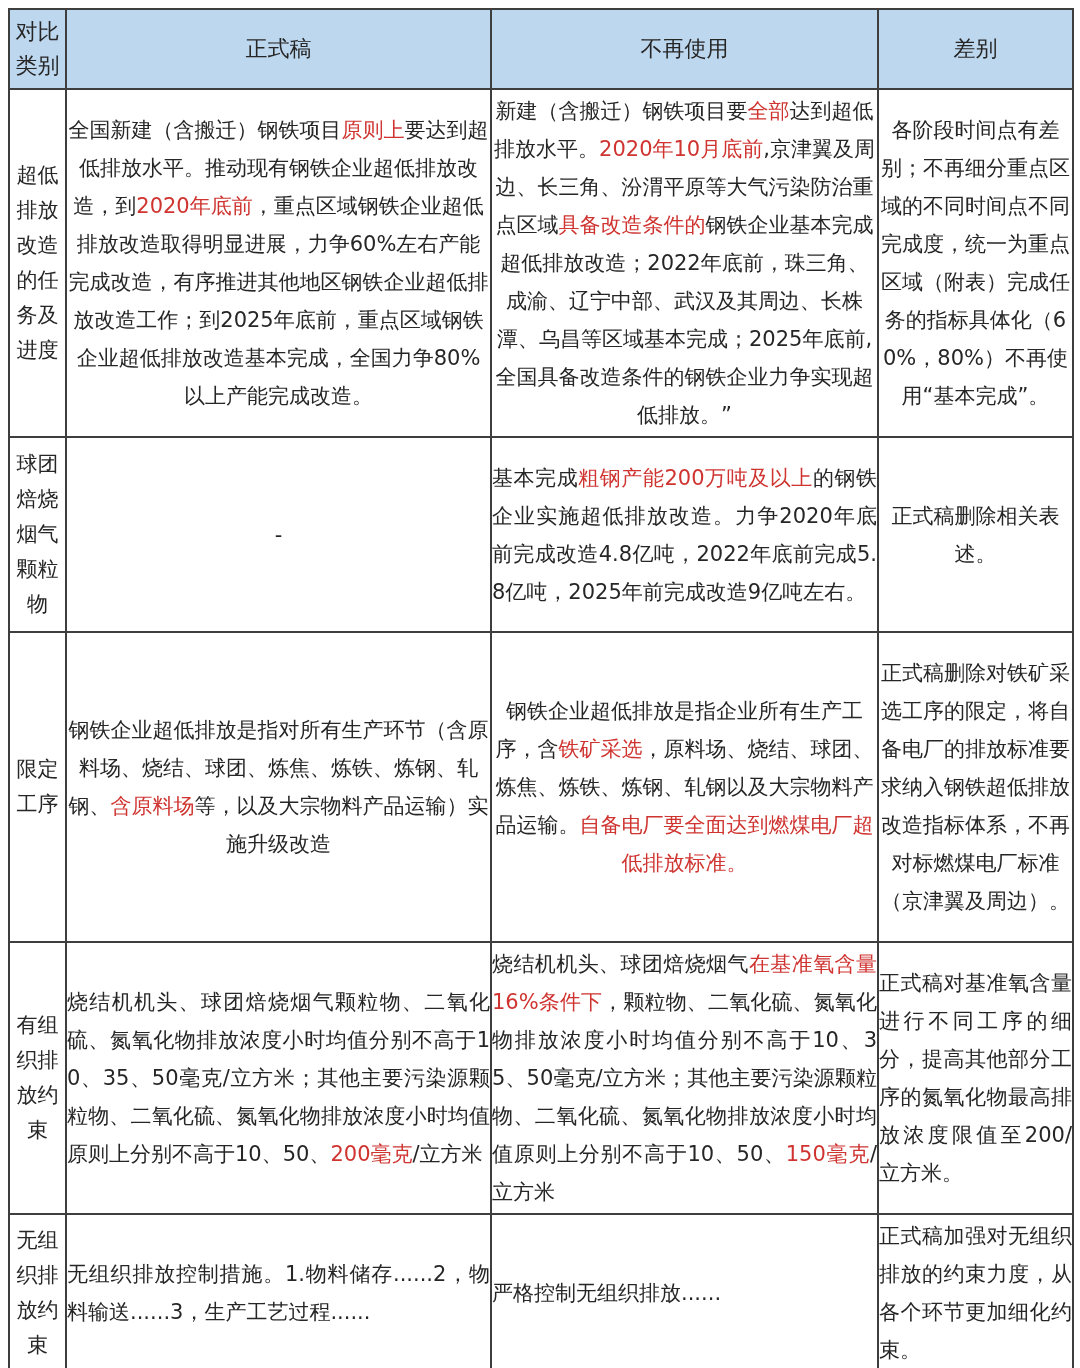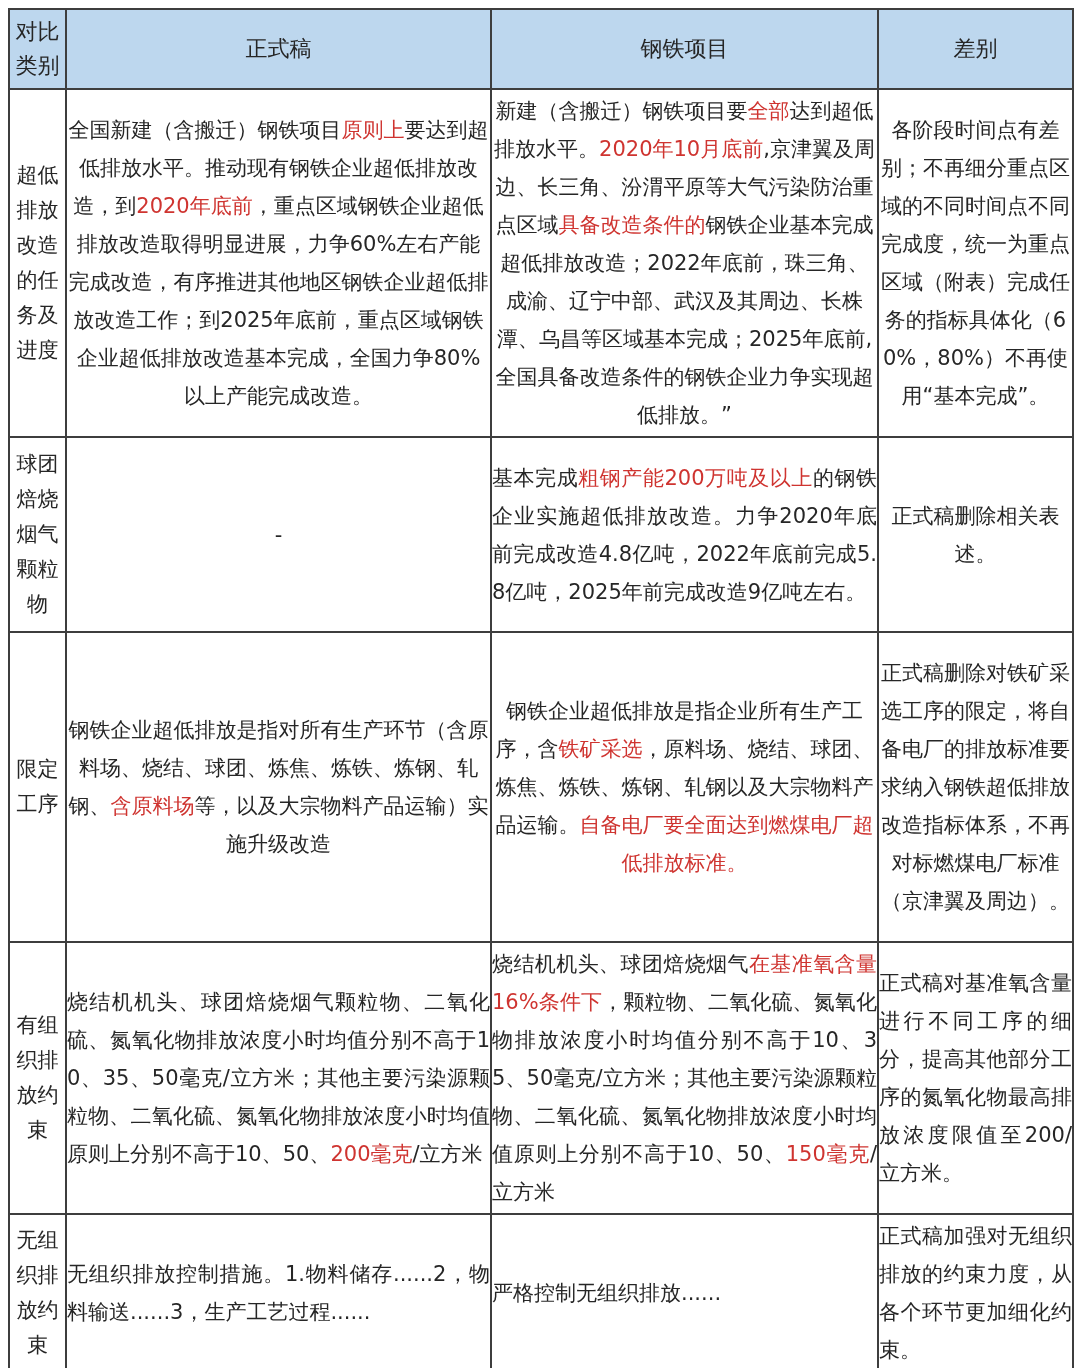--- a/index.html
+++ b/index.html
@@ -51,21 +51,21 @@
   <colgroup>
     <col style="width:57px">
     <col style="width:425px">
     <col style="width:387px">
     <col style="width:195px">
   </colgroup>
   <thead>
     <tr style="height:80px">
       <th class="head">对比类别</th>
       <th class="head">正式稿</th>
-      <th class="head">钢铁项目</th>
+      <th class="head">不再使用</th>
       <th class="head">差别</th>
     </tr>
   </thead>
   <tbody>
     <tr style="height:345px">
       <td class="cat">超低排放改造的任务及进度</td>
       <td class="ac"><span>全国新建（含搬迁）钢铁项目</span><span class="red">原则上</span><span>要达到超低排放水平。推动现有钢铁企业超低排放改造，到</span><span class="red">2020年底前</span><span>，重点区域钢铁企业超低排放改造取得明显进展，力争60%左右产能完成改造，有序推进其他地区钢铁企业超低排放改造工作；到2025年底前，重点区域钢铁企业超低排放改造基本完成，全国力争80%以上产能完成改造。</span></td>
       <td class="ac"><span>新建（含搬迁）钢铁项目要</span><span class="red">全部</span><span>达到超低排放水平。</span><span class="red">2020年10月底前</span><span>,京津翼及周边、长三角、汾渭平原等大气污染防治重点区域</span><span class="red">具备改造条件的</span><span>钢铁企业基本完成超低排放改造；2022年底前，珠三角、成渝、辽宁中部、武汉及其周边、长株潭、乌昌等区域基本完成；2025年底前,全国具备改造条件的钢铁企业力争实现超低排放。”</span></td>
       <td class="ac"><span>各阶段时间点有差别；不再细分重点区域的不同时间点不同完成度，统一为重点区域（附表）完成任务的指标具体化（60%，80%）不再使用“基本完成”。</span></td>
     </tr>

